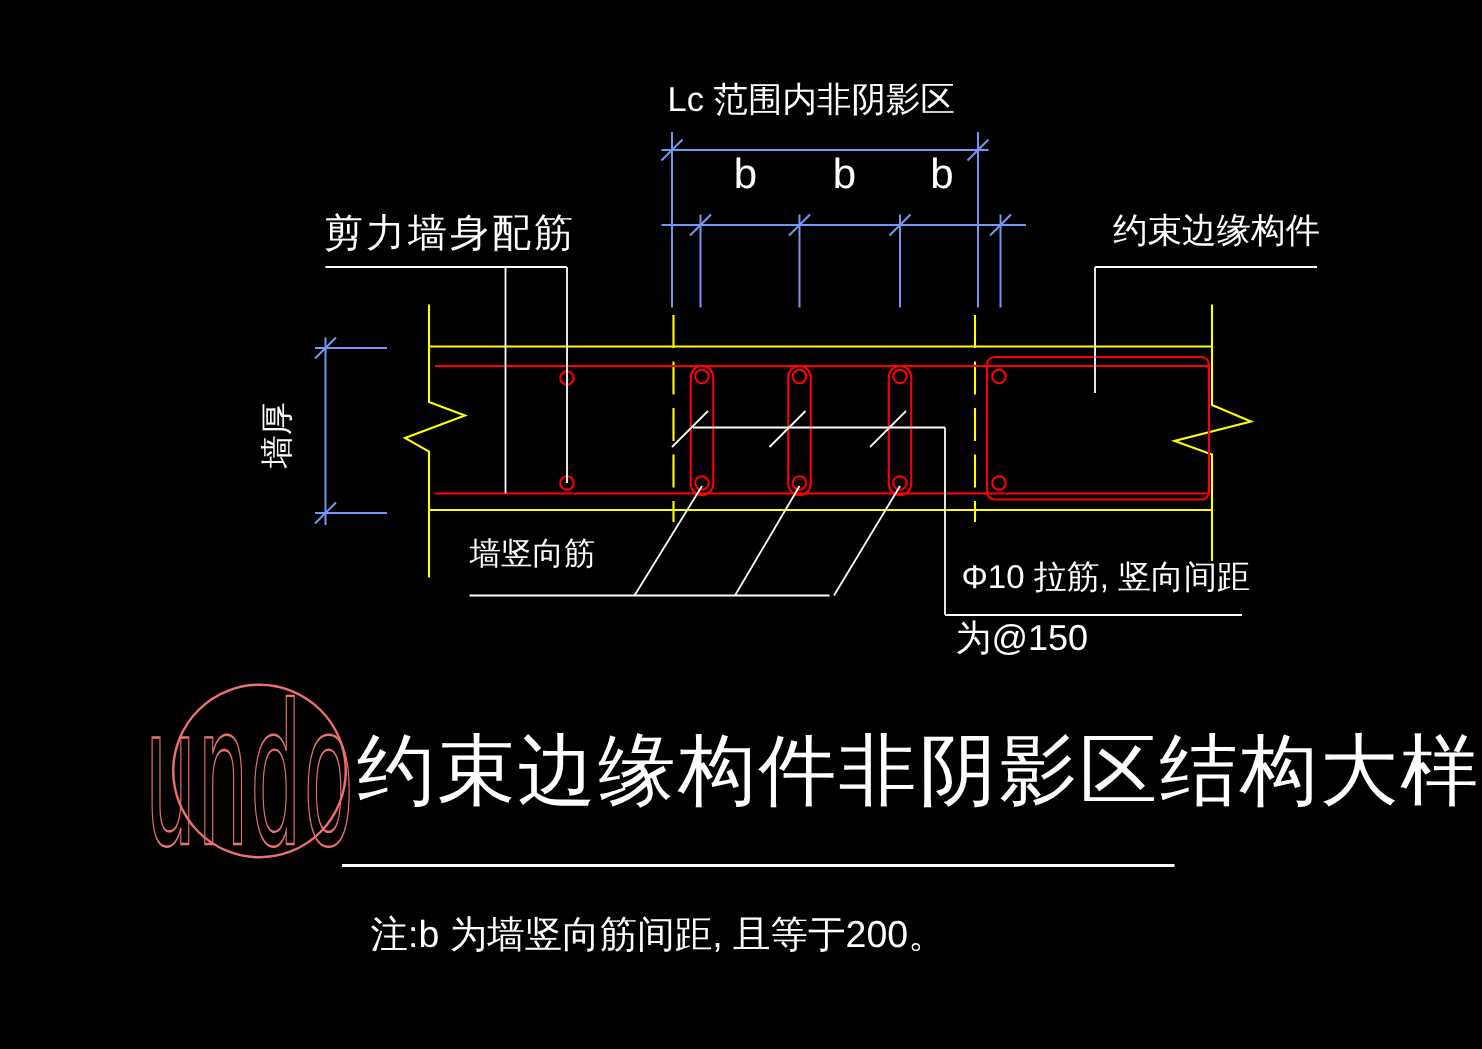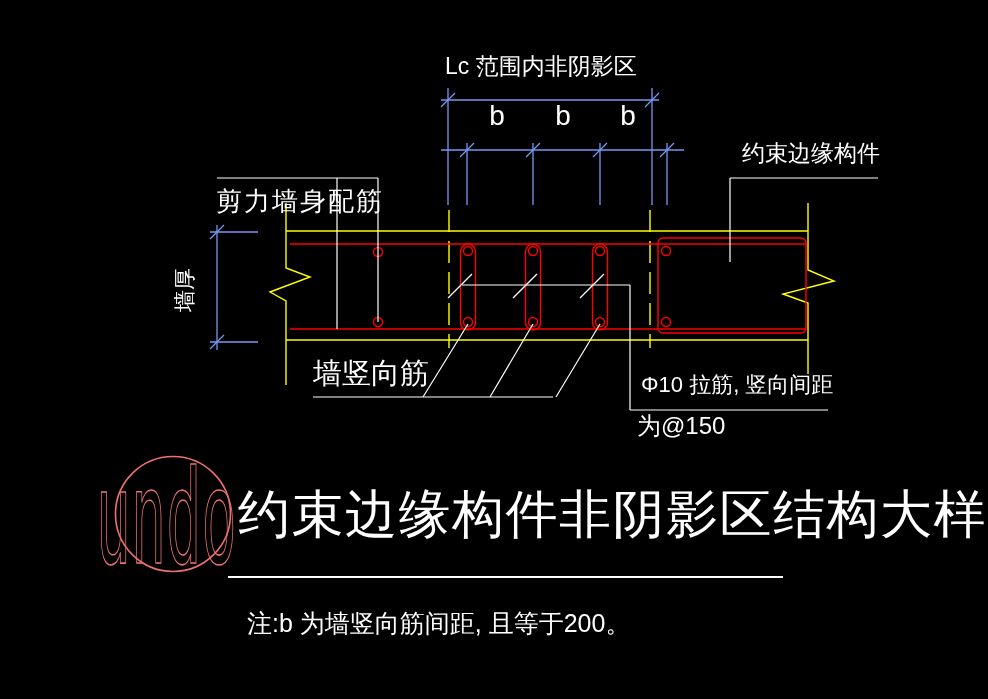--- a/index.html
+++ b/index.html
@@ -5,24 +5,24 @@
   html,body{margin:0;padding:0;background:#000;}
   #canvas{
     position:relative;width:988px;height:699px;background:#000;overflow:hidden;
     font-family:"Liberation Sans",sans-serif;
   }
   #drawing-svg{position:absolute;left:0;top:0;}
   .lbl{position:absolute;color:#fff;white-space:nowrap;line-height:1.1;}
   .lbl-lc{left:445px;top:54px;width:215px;text-align:left;font-size:23px;}
   .lbl-b{top:101px;width:16px;text-align:center;font-size:28px;font-weight:300;}
   .b1{left:489px;} .b2{left:555px;} .b3{left:620px;}
-  .lbl-shear{left:216px;top:141px;font-size:26px;letter-spacing:2px;margin-top:46px;}
+  .lbl-shear{left:216px;top:141px;font-size:26px;letter-spacing:2px;}
   .lbl-edge{left:742px;top:141px;font-size:23px;}
   .lbl-thickness{left:163px;top:278px;font-size:22px;transform:rotate(-90deg);transform-origin:center center;}
-  .lbl-vertbar{left:313px;top:358px;font-size:29px;}
+  .lbl-vertbar{left:313px;top:358px;font-size:21px;}
   .lbl-tie1{left:641px;top:373px;font-size:22px;}
   .lbl-tie2{left:637px;top:413px;font-size:24px;}
   .lbl-title{left:238px;top:486px;font-size:52px;letter-spacing:1.5px;}
   .lbl-note{left:247px;top:610px;font-size:25px;text-align:center;}
 </style>
 </head>
 <body>
 
 <div id="canvas">
 

